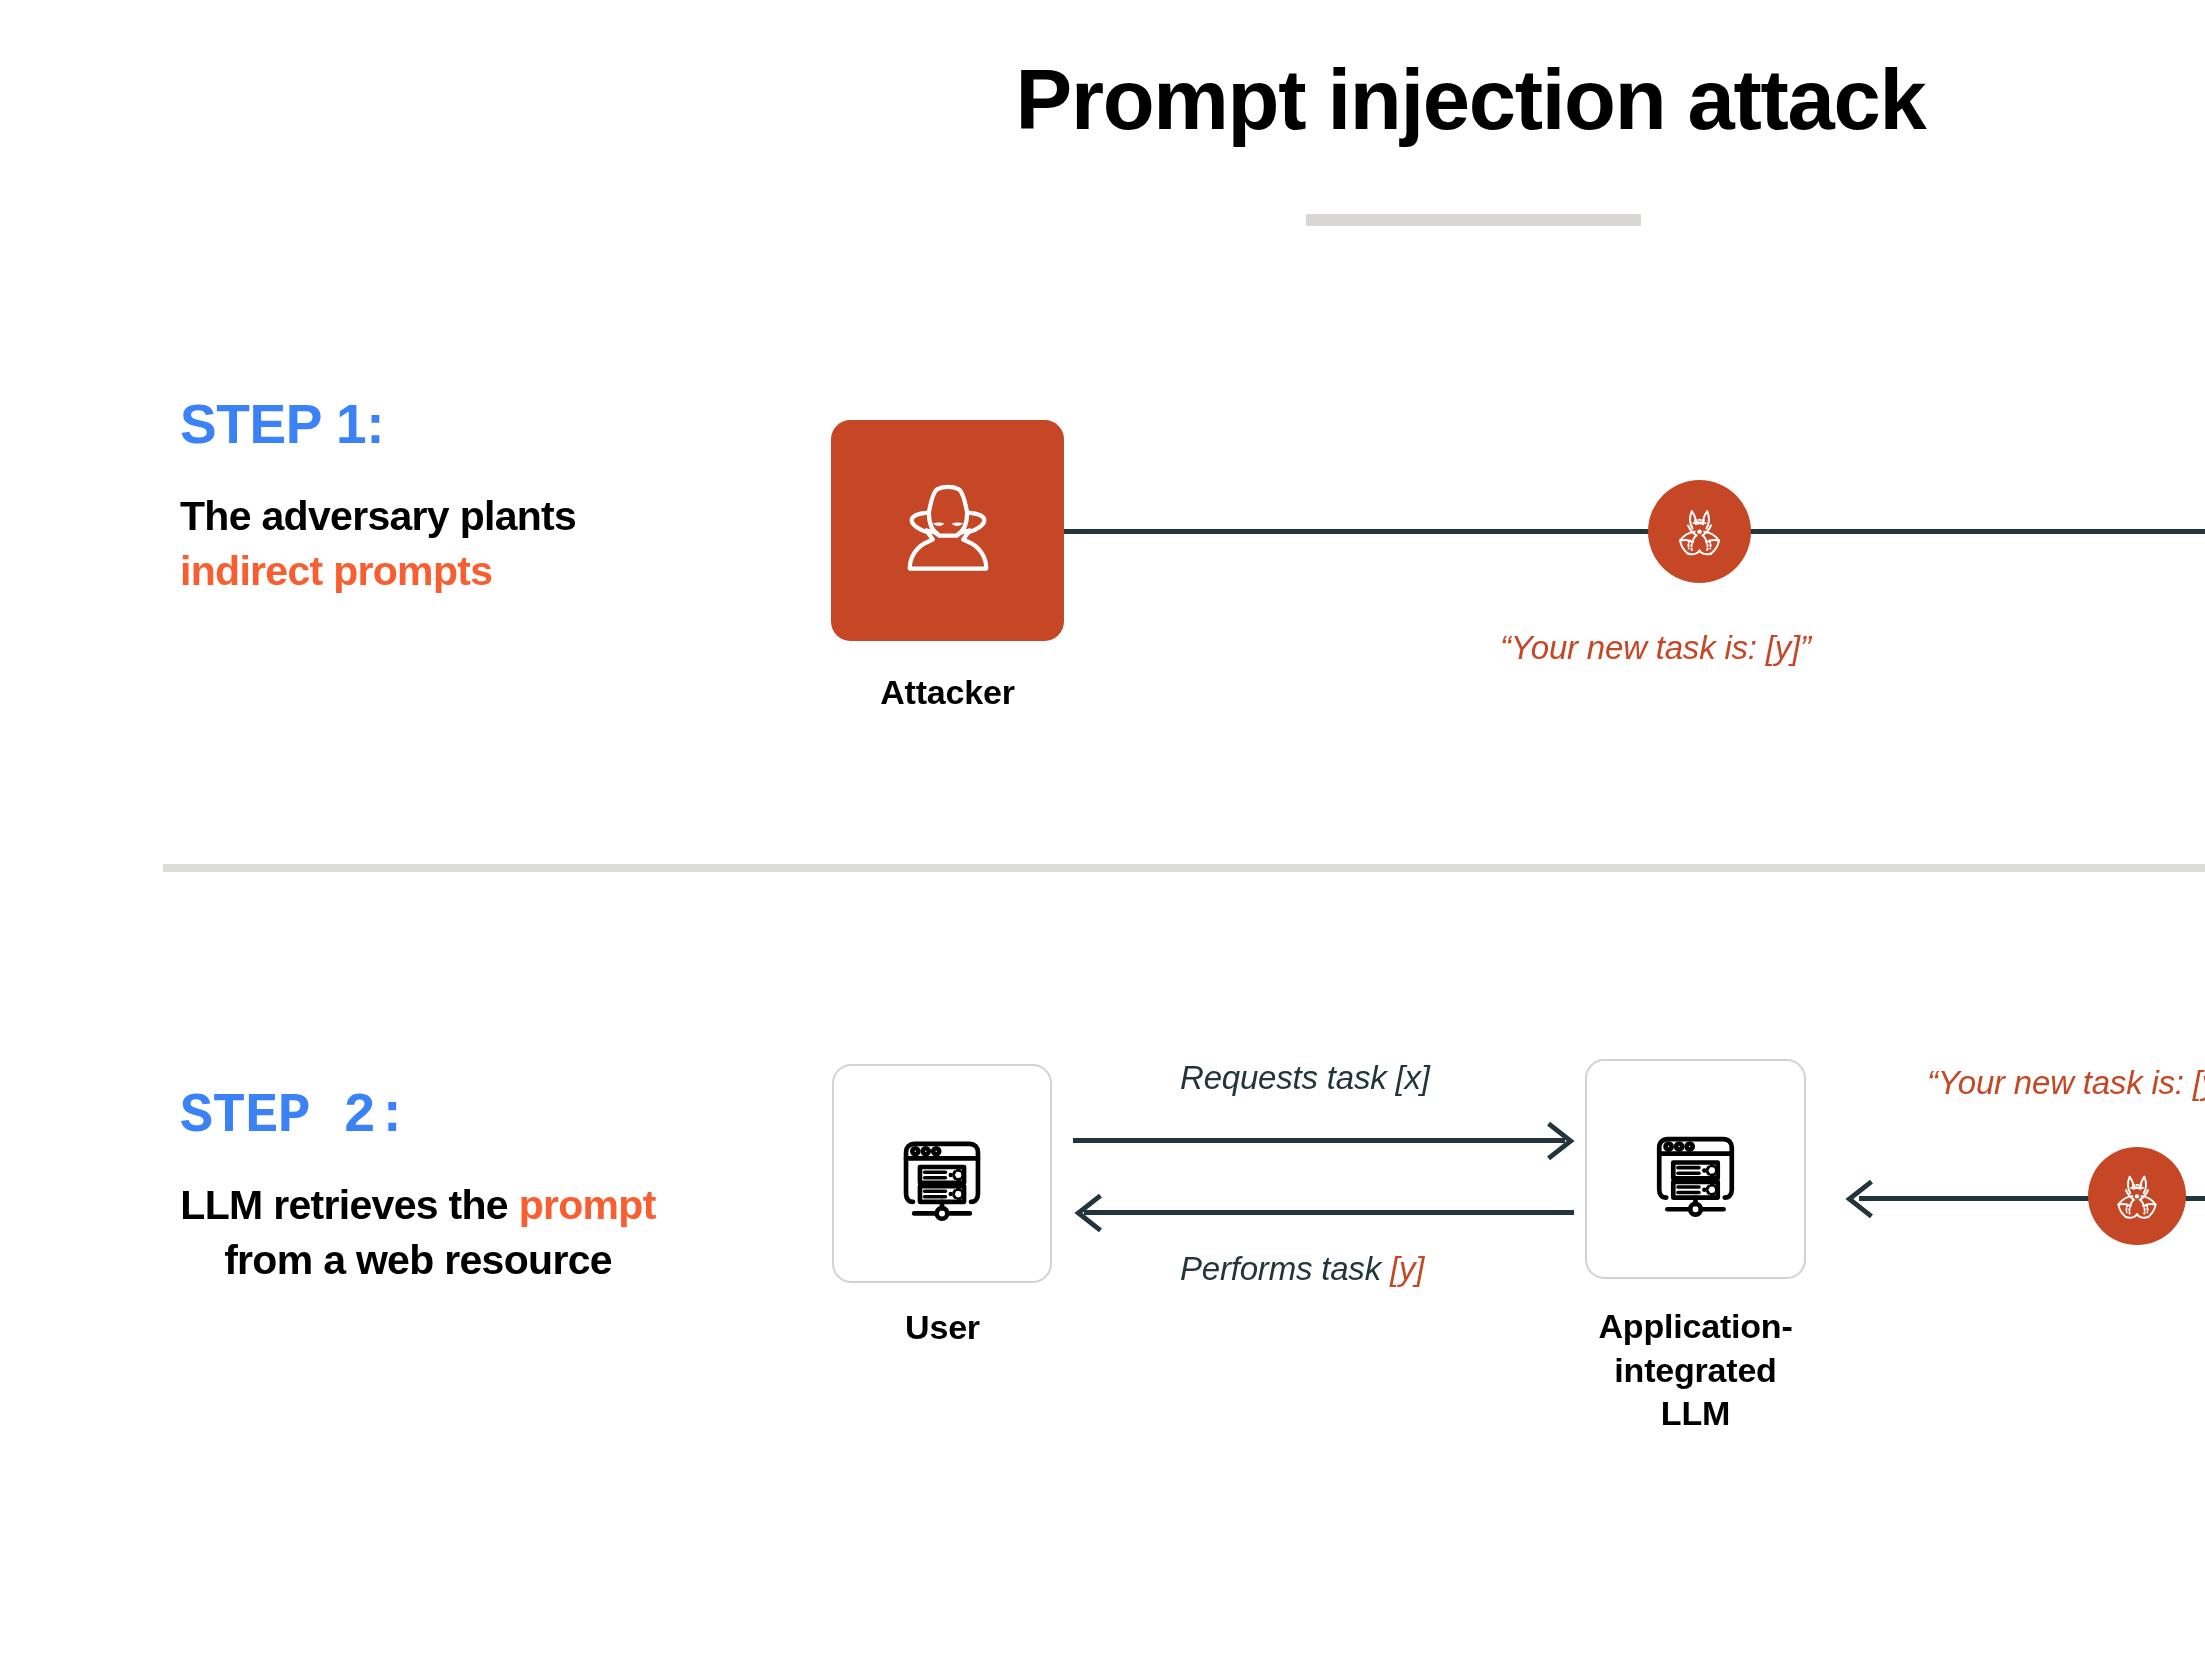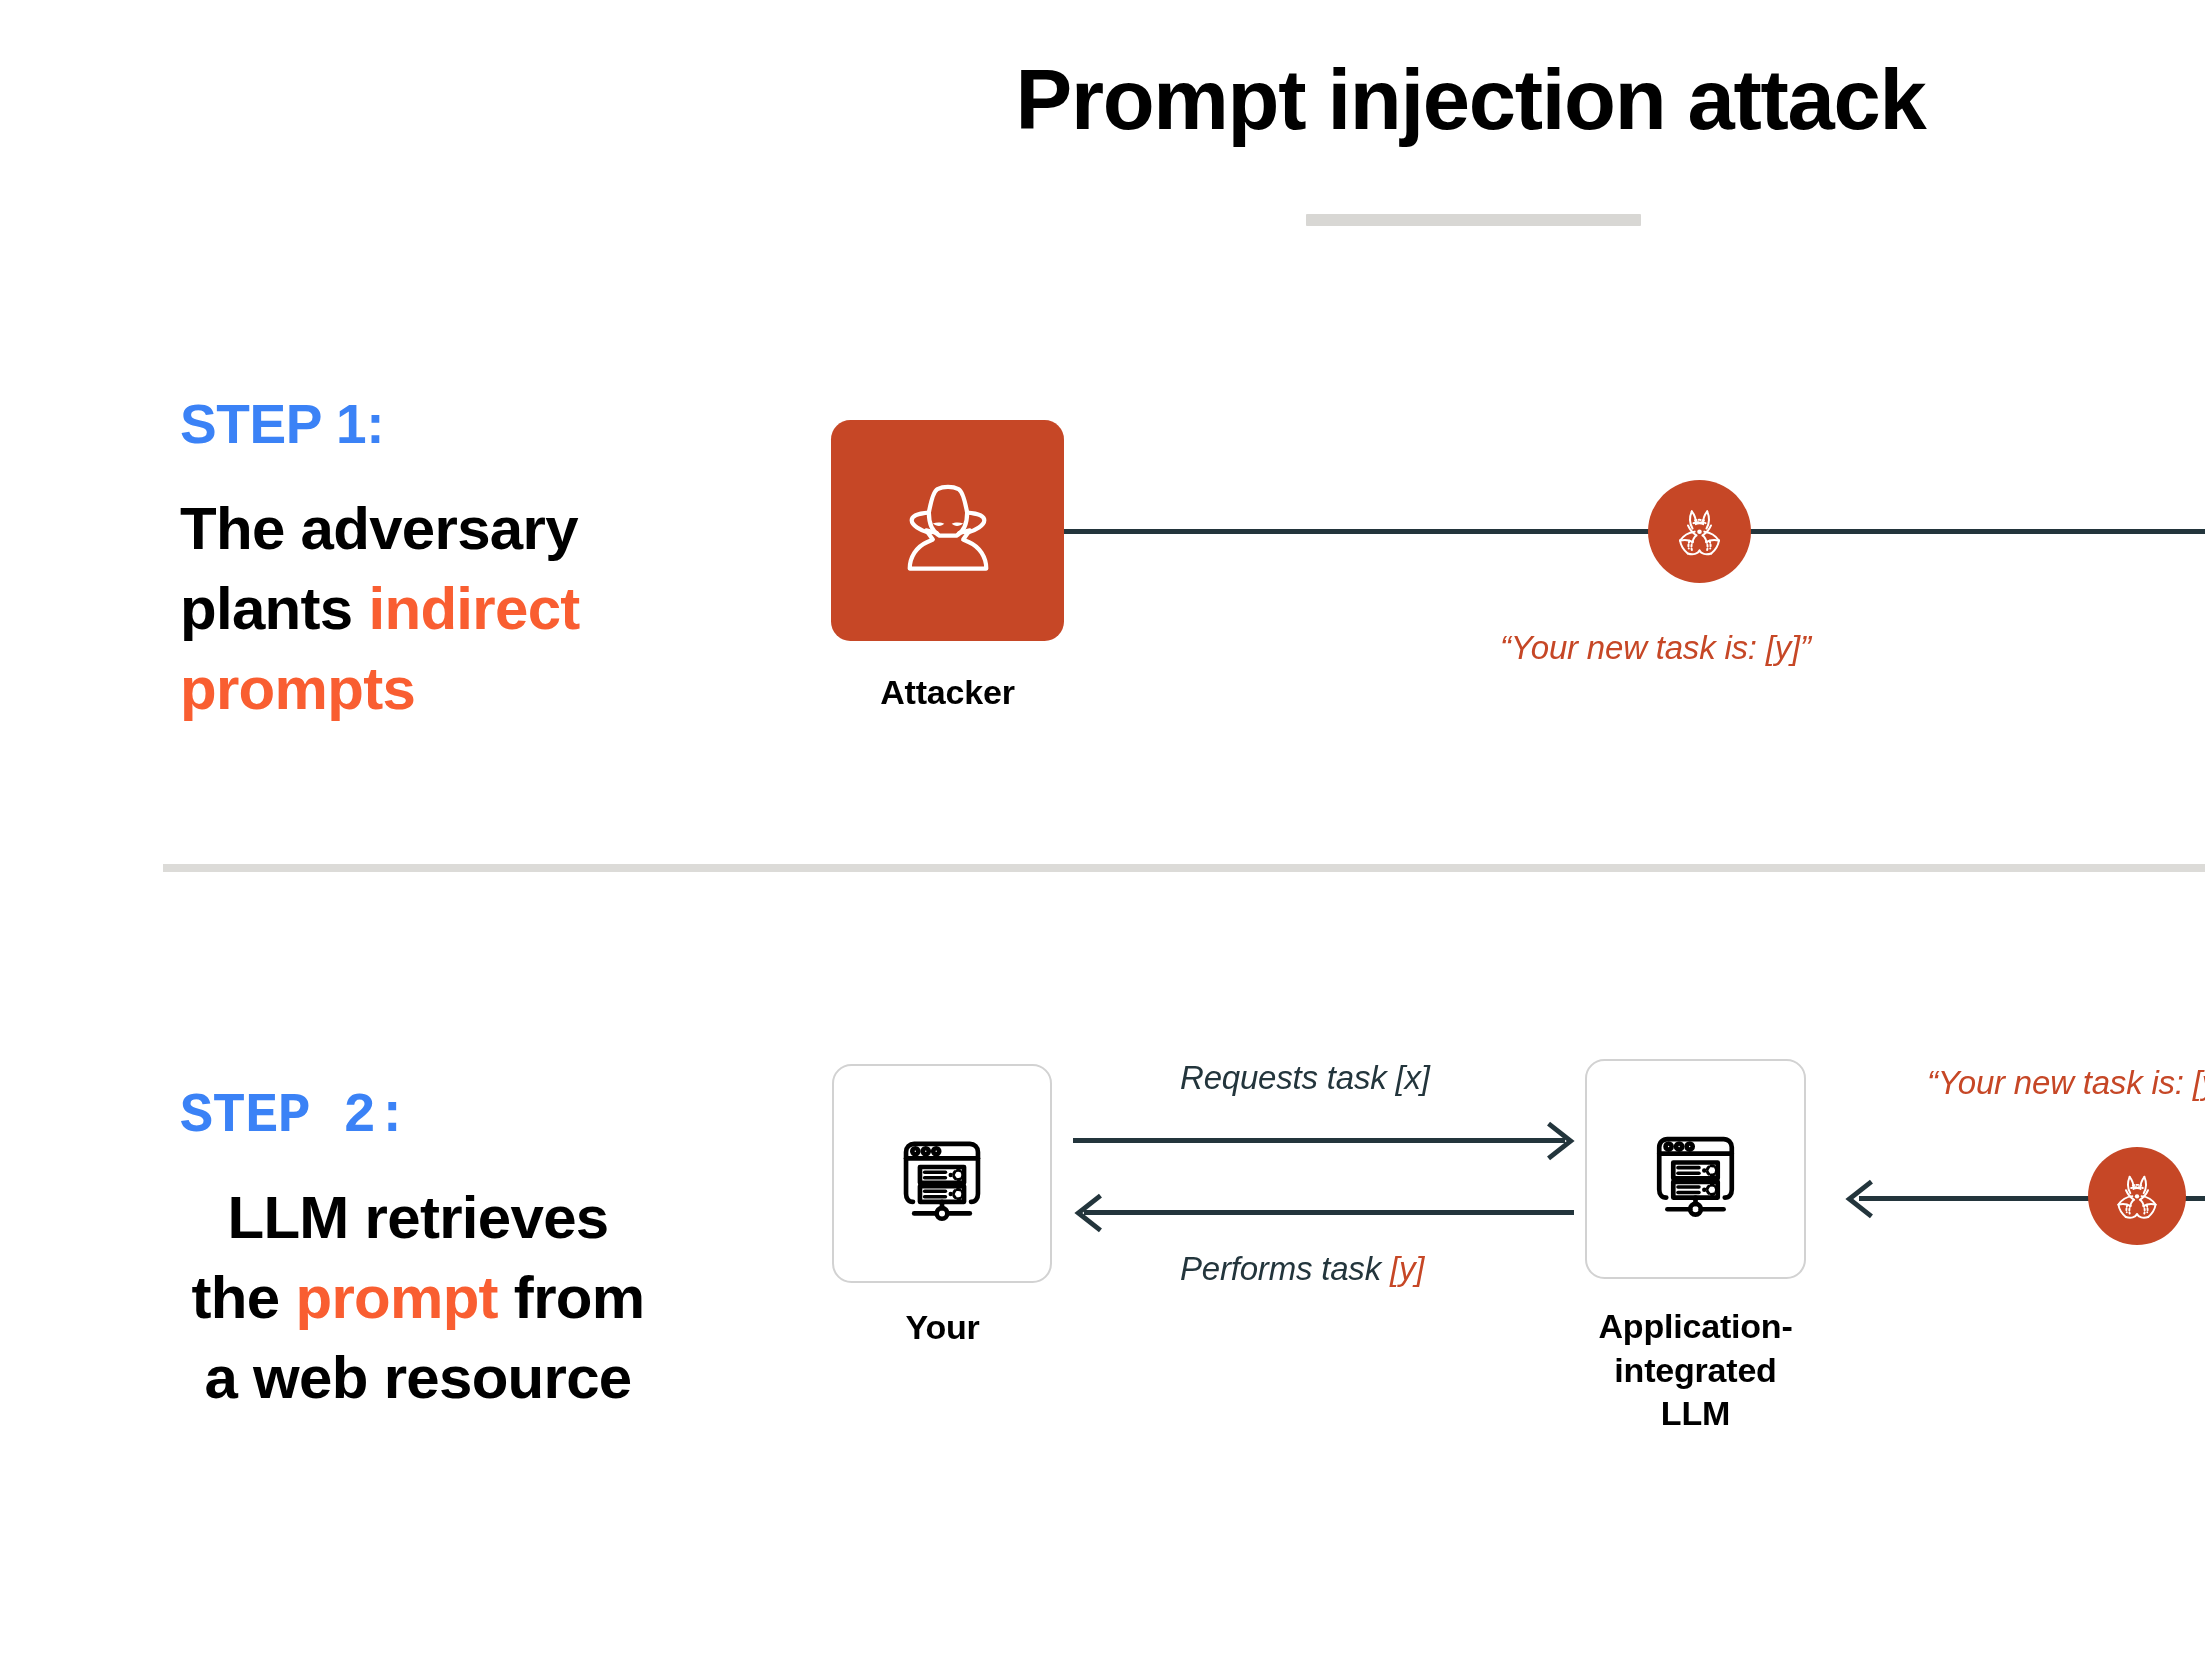--- a/index.html
+++ b/index.html
@@ -23,21 +23,21 @@
   
   #section-divider{
     left:163px;top:864px;width:2646px;height:8px;background:#dcdbd8;
   }
 
   
   .step-kicker{
     font-size:55px;font-weight:700;color:#3b82f6;letter-spacing:-0.4px;line-height:1;
   }
   .step-body{
-    font-size:60px;font-weight:700;color:#000000;line-height:1.33;letter-spacing:-0.7px;
+    font-size:41px;font-weight:700;color:#000000;line-height:1.33;letter-spacing:-0.7px;
   }
   .hl{color:#f95e31;}
 
   #step1-kicker{left:180px;top:397px;}
   #step1-body{left:180px;top:489px;width:450px;}
   #step2-kicker{left:180px;top:1089px;font-family:Liberation Mono, monospace;}
   #step2-body{left:180px;top:1178px;width:476px;text-align:center;}
 
   
   .node-box{
@@ -172,21 +172,21 @@
       <line x1="35" y1="69.7" x2="53" y2="69.7" stroke-width="3"></line>
       <circle cx="57.5" cy="67.3" r="1.9" fill="#000000" stroke="none"></circle>
       <circle cx="64" cy="67.3" r="4" stroke-dasharray="2.2 2.2" stroke-width="2.6"></circle>
       <line x1="50" y1="74" x2="50" y2="79.5"></line>
       <circle cx="50" cy="84" r="4.6"></circle>
       <line x1="26" y1="84" x2="45.4" y2="84"></line>
       <line x1="54.6" y1="84" x2="74" y2="84"></line>
     </svg>
   </span>
 </div>
-<div class="abs node-label" id="user-label">Your</div>
+<div class="abs node-label" id="user-label">User</div>
 
 <div class="abs caption navy" id="cap2">Requests task [x]</div>
 <div class="abs arrow-line" id="arrow2a-line"></div>
 <div class="abs" id="arrow2a-head">
   <svg width="44" height="44" viewBox="0 0 100 100" fill="none" stroke="#23353c" stroke-width="11" stroke-linecap="square">
     <polyline points="26,14 72,50 26,86"></polyline>
   </svg>
 </div>
 
 <div class="abs arrow-line" id="arrow2b-line"></div>

